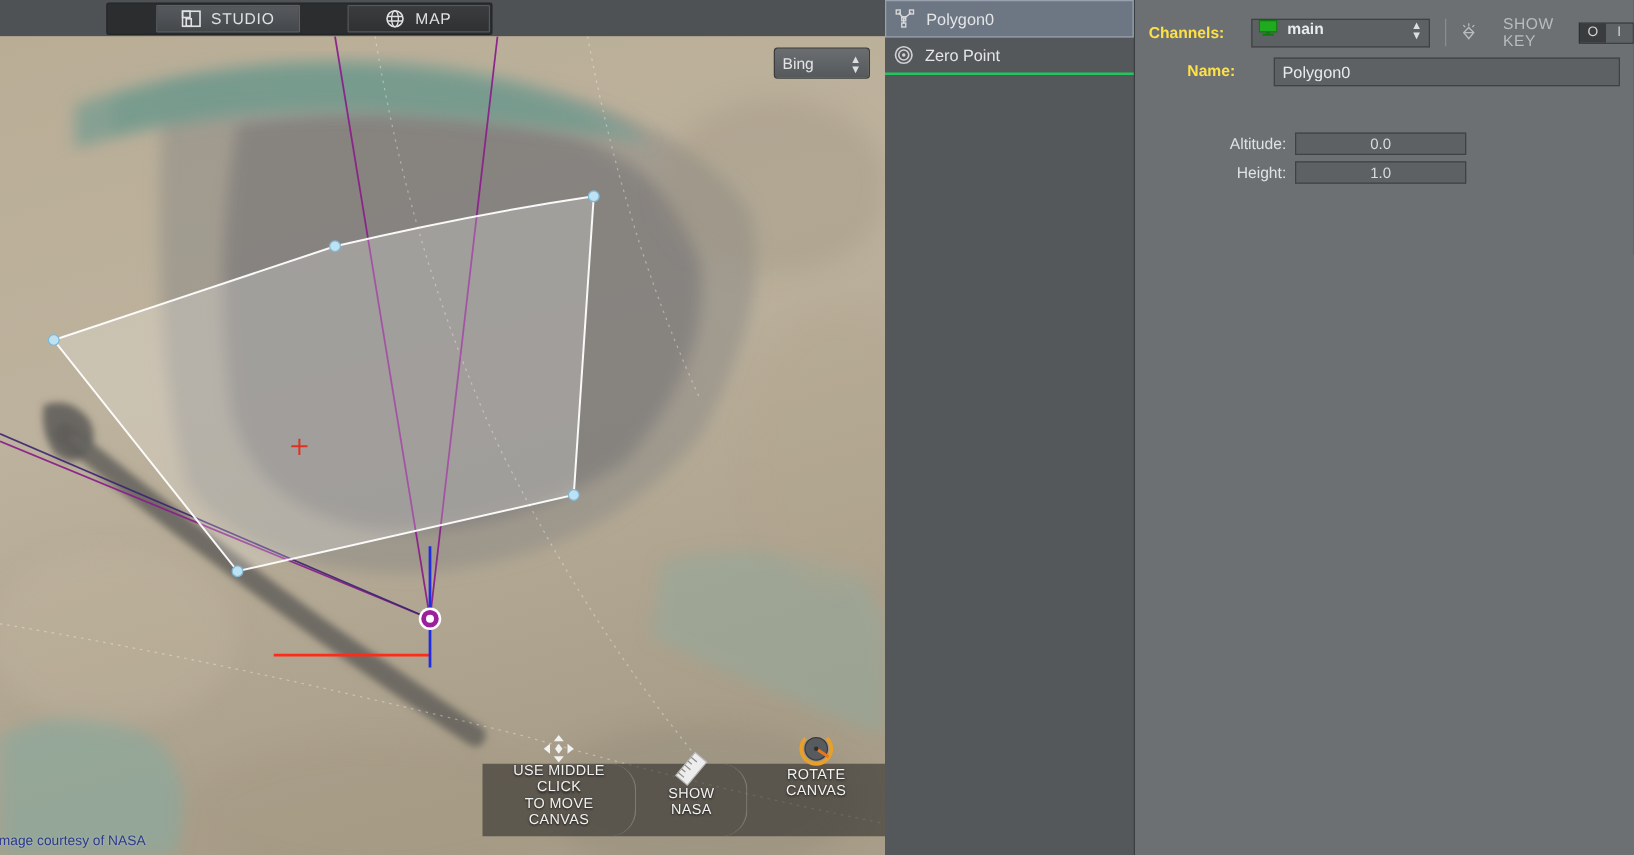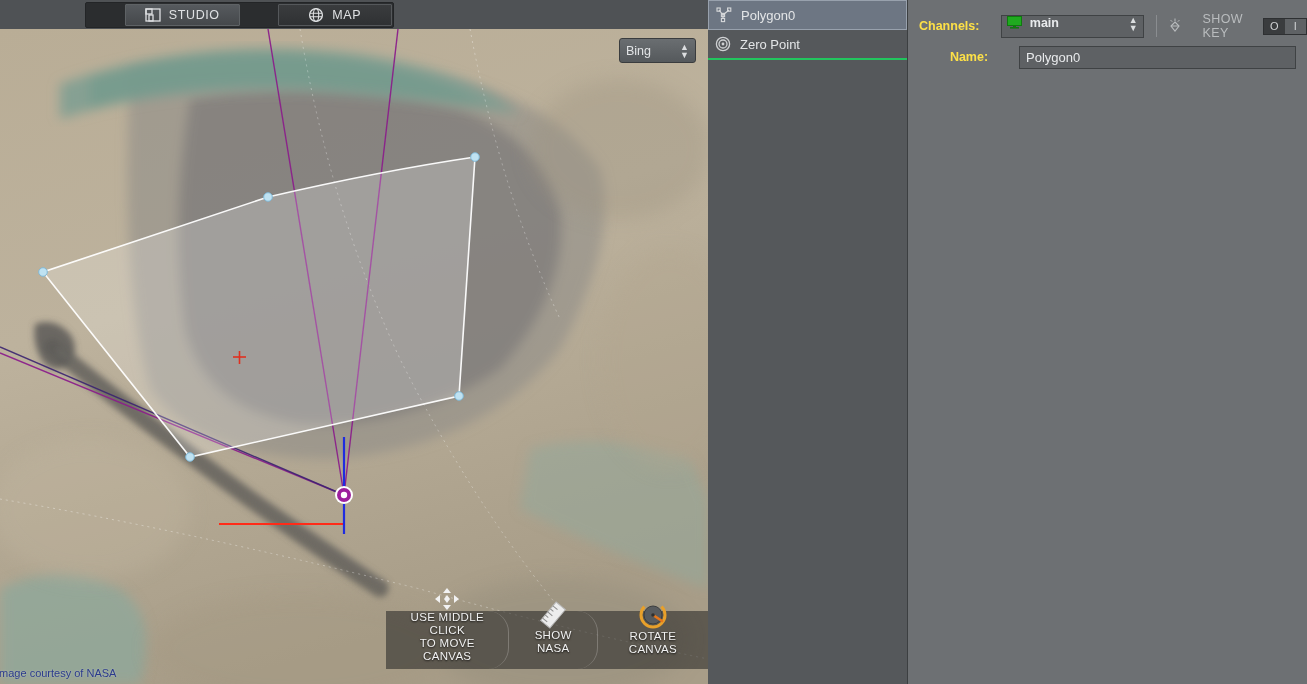--- a/index.html
+++ b/index.html
@@ -320,21 +320,21 @@
                   <path d="M9 15 H15"></path>
                 <path d="M9 19 H13"></path>
                   <path d="M9 23 H15"></path>
               </g>
             </g>
           </svg>
         </span>
         <span>SHOW NASA</span>
       </div>
 
-      <div class="mapbtn" style="padding-bottom:13px">
+      <div class="mapbtn" style="padding-bottom:29px">
         <span class="ic">
           <svg width="32" height="30" viewBox="0 0 32 30">
             <circle cx="16" cy="15" r="12" fill="none" stroke="#e8a02a" stroke-width="3" stroke-dasharray="56 22" transform="rotate(-45 16 15)"></circle>
             <circle cx="16" cy="15" r="9" fill="#585b5e" stroke="#3a3c3e" stroke-width="1"></circle>
             <path d="M16 15 L25 21" stroke="#e8761a" stroke-width="2.6" stroke-linecap="round"></path>
             <circle cx="16" cy="15" r="1.8" fill="#2d2f31"></circle>
           </svg>
         </span>
         <span>ROTATE CANVAS</span>
       </div>
@@ -413,16 +413,27 @@
           <span class="t off">I</span>
         </span>
       </div>
     </div>
 
     <div class="namerow">
       <span class="plabel">Name:</span>
       <input class="nameinput" type="text" value="Polygon0" style="">
     </div>
 
+    <div class="coordbox">
+      <div class="coordrow">
+        <span class="cl">Altitude:</span>
+        <span class="coordfield">0.0</span>
+      </div>
+      <div class="coordrow">
+        <span class="cl">Height:</span>
+        <span class="coordfield">1.0</span>
+      </div>
+
+    </div>
 
   </div>
 
 </div>
 
 </body></html>

